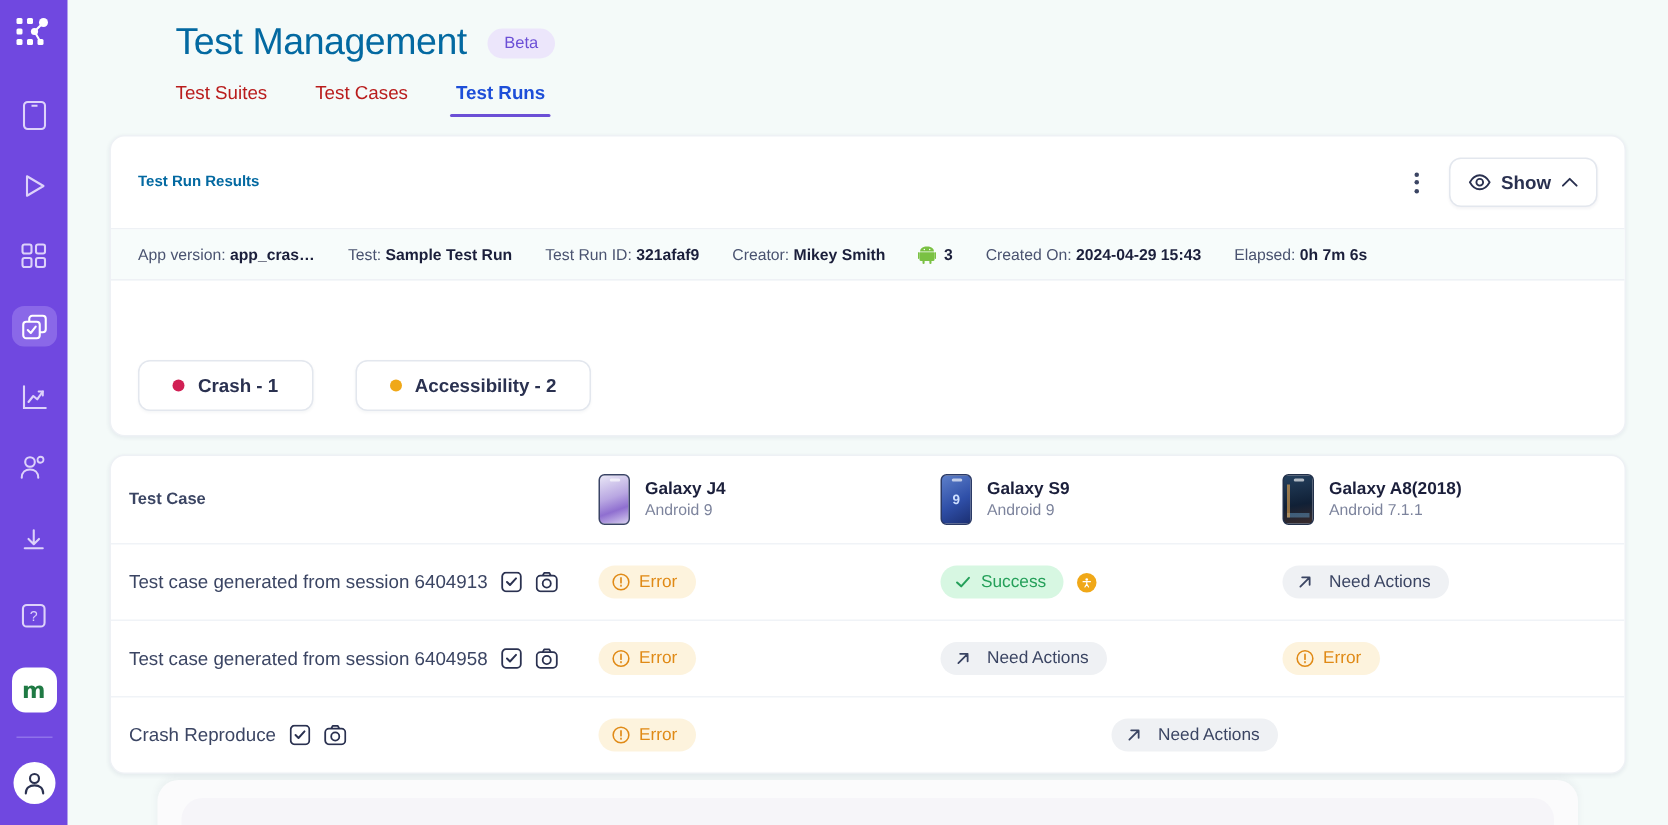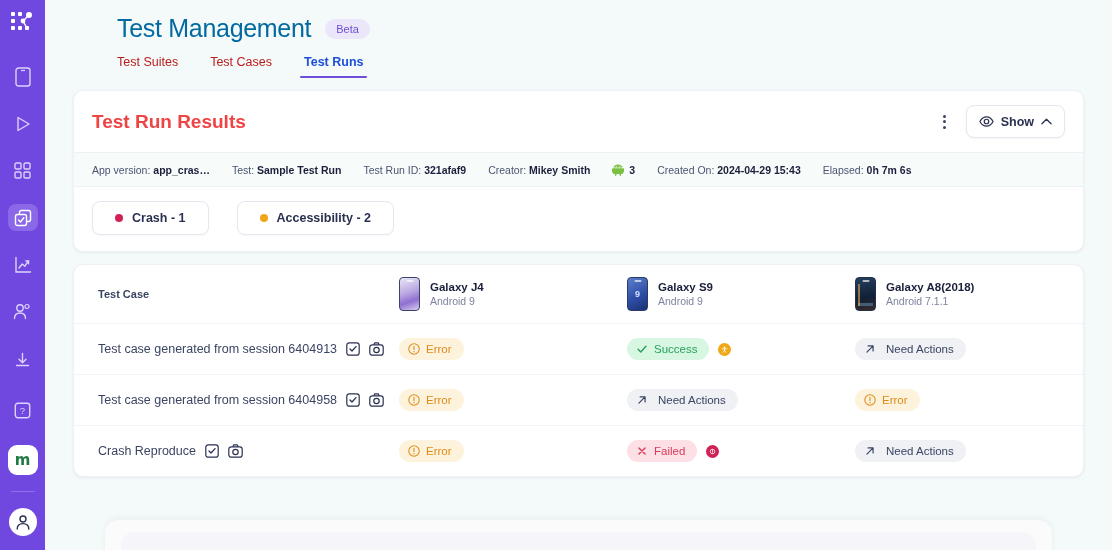--- a/index.html
+++ b/index.html
@@ -59,21 +59,21 @@
   
   .card {
     background: #ffffff; border-radius: 10px; margin-top: 12px;
     box-shadow: 0 1px 3px rgba(30,40,80,.07);
     border: 1px solid #eef1f5;
   }
   .card-head {
     display: flex; align-items: center; justify-content: space-between;
     padding: 14px 18px; border-bottom: 1px solid #eef1f5;
   }
-  .card-title { font-size: 19px; font-weight: 700; color: #ef4444; }
+  .card-title { font-size: 10px; font-weight: 700; color: #0369a1; }
   .head-right { display: flex; align-items: center; gap: 14px; }
   .kebab { display: flex; flex-direction: column; gap: 2.5px; cursor: pointer; padding: 4px 6px; }
   .kebab span { width: 3px; height: 3px; border-radius: 50%; background: #3b4563; display: block; }
   .show-btn {
     display: flex; align-items: center; gap: 7px;
     border: 1px solid #e3e7ee; border-radius: 8px;
     padding: 8px 12px; background: #fff; cursor: pointer;
     font-size: 12.5px; font-weight: 700; color: #2a3150;
     box-shadow: 0 1px 2px rgba(30,40,80,.05);
   }
@@ -84,34 +84,35 @@
   }
   .meta-row b { color: #1b1f3b; font-weight: 700; }
   .meta-and { display: flex; align-items: center; gap: 5px; }
   .chips { display: flex; gap: 28px; padding: 14px 18px 16px 18px; }
   .chip {
     display: flex; align-items: center; gap: 9px;
     border: 1px solid #e3e7ee; border-radius: 8px;
     padding: 9px 22px; font-size: 12.5px; font-weight: 700; color: #2a3150;
     cursor: pointer; background: #fff;
     box-shadow: 0 1px 2px rgba(30,40,80,.04);
+    margin-top: 39px;
   }
   .dot { width: 8px; height: 8px; border-radius: 50%; display: inline-block; }
 
   
   .table-card {
     background: #ffffff; border-radius: 10px; margin-top: 12px;
     border: 1px solid #eef1f5;
     box-shadow: 0 1px 3px rgba(30,40,80,.07);
     overflow: hidden;
   }
   .trow { display: flex; align-items: center; border-bottom: 1px solid #f0f3f7; }
   .trow:last-child { border-bottom: none; }
   .thead { padding: 12px 0; }
-  .c-case { flex: 0 0 325px; padding-left: 24px; }
+  .c-case { flex: 0 0 325px; padding-left: 12px; }
   .c-dev { flex: 1 1 0; }
   .th-label { font-size: 11px; font-weight: 700; color: #3b4563; }
   .dev { display: flex; align-items: center; gap: 10px; }
   .dev-txt-name { font-size: 11.5px; font-weight: 700; color: #1b1f3b; }
   .dev-txt-os { font-size: 10.5px; color: #7d849d; margin-top: 2px; }
   .phone {
     width: 21px; height: 34px; border-radius: 4px;
     border: 1.5px solid #3a4466; overflow: hidden; position: relative; flex: 0 0 21px;
   }
   .phone-j4 { background: linear-gradient(160deg,#e9e7f6 0%,#b9a7e2 45%,#8f6fd0 70%,#d8cff0 100%); }
@@ -521,36 +522,20 @@
               <svg width="12" height="12" viewBox="0 0 14 14" fill="none">
                 <circle cx="7" cy="7" r="6.1" stroke="#e08a16" stroke-width="1.2"></circle>
                 <path d="M7 3.8 V7.6 M7 9.6 V10.1" stroke="#e08a16" stroke-width="1.3" stroke-linecap="round"></path>
               </svg>
               <span>Error</span>
             </span>
           </div>
         </div>
         <div class="c-dev">
           <div class="cell-stack">
-            <span class="badge badge-failed">
-              <svg width="12" height="12" viewBox="0 0 14 14" fill="none">
-                <path d="M3.4 3.4 L10.6 10.6 M10.6 3.4 L3.4 10.6" stroke="#d93a5c" stroke-width="1.6" stroke-linecap="round"></path>
-              </svg>
-              <span>Failed</span>
-            </span>
-            <span class="minidot crimson">
-              <svg width="7" height="7" viewBox="0 0 8 8" fill="none">
-                <circle cx="4" cy="4" r="2.6" stroke="#fff" stroke-width="0.9" fill="none"></circle>
-                <path d="M4 2.2 V4.2 M4 5.4 V5.8" stroke="#fff" stroke-width="0.9" stroke-linecap="round"></path>
-              </svg>
-            </span>
-          </div>
-        </div>
-        <div class="c-dev">
-          <div class="cell-stack">
             <span class="badge badge-need">
               <svg width="12" height="12" viewBox="0 0 14 14" fill="none">
                 <path d="M3.4 10.6 L10.6 3.4 M4.8 3.4 H10.6 V9.2" stroke="#3b4563" stroke-width="1.4" fill="none" stroke-linecap="round" stroke-linejoin="round"></path>
               </svg>
               <span>Need Actions</span>
             </span>
           </div>
         </div>
       </div>
     </div>

